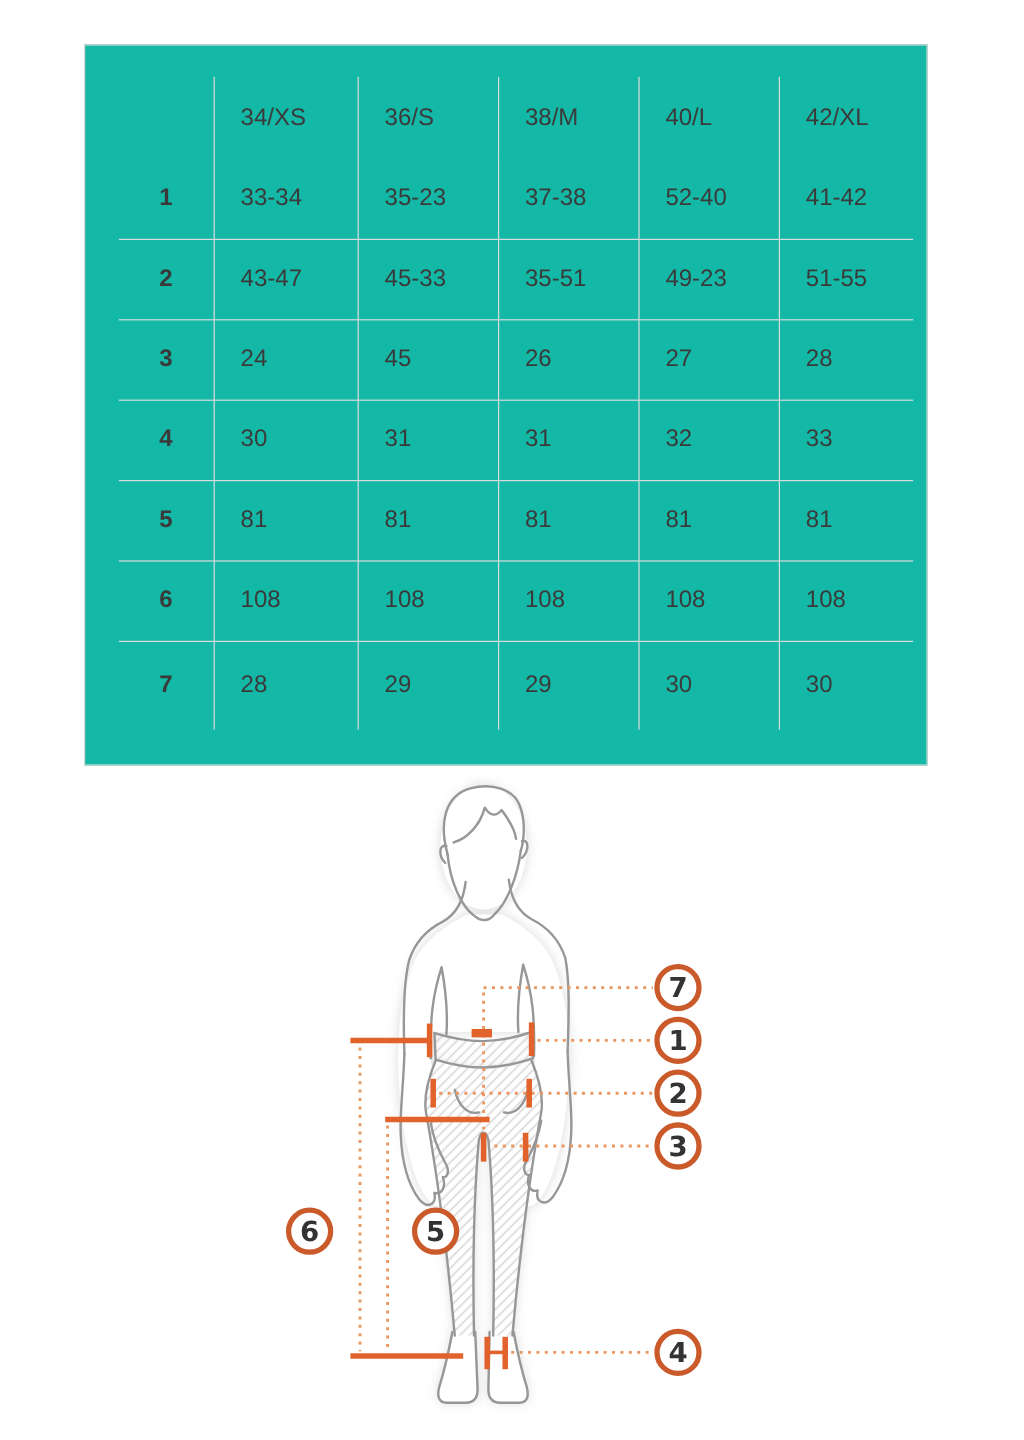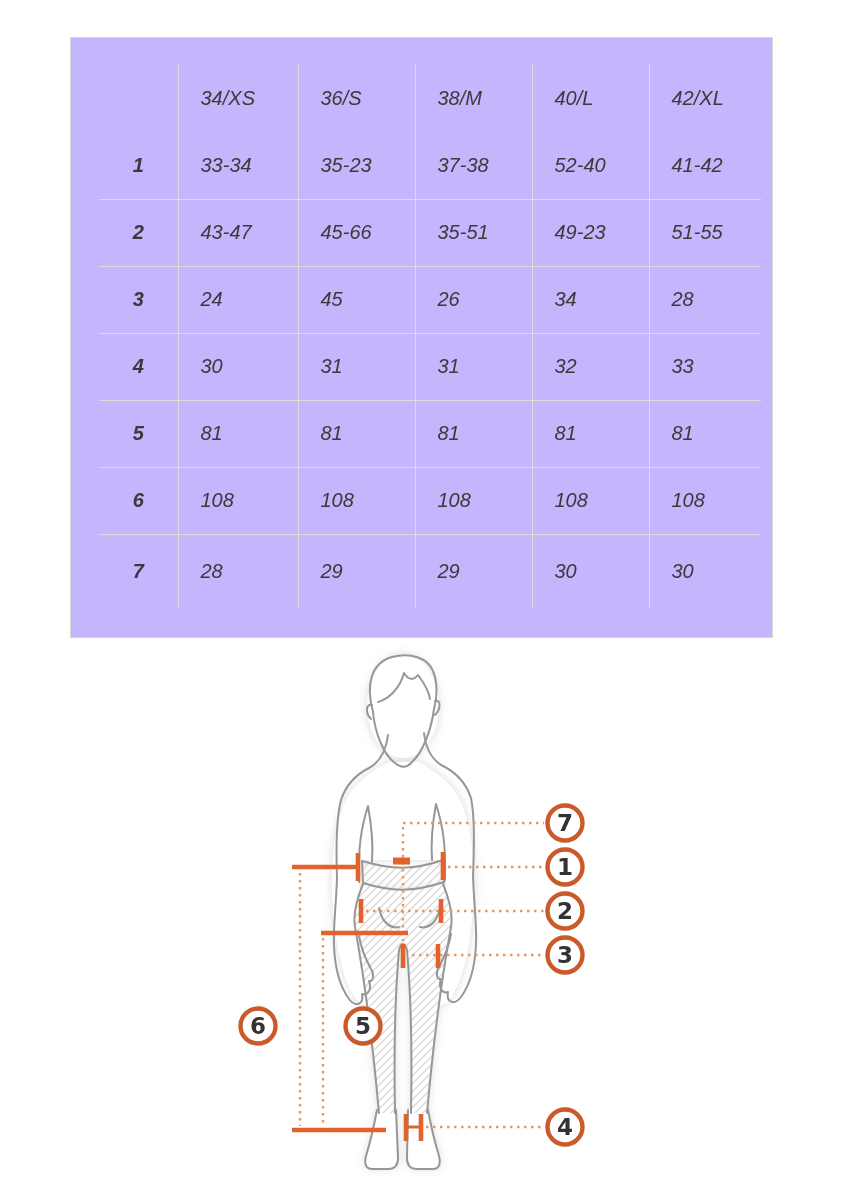--- a/index.html
+++ b/index.html
@@ -3,21 +3,21 @@
 <meta charset="utf-8">
 <style>
   html,body{margin:0;padding:0;}
   body{
     width:853px;height:1200px;position:relative;background:#ffffff;
     font-family:"Liberation Sans",sans-serif;overflow:hidden;
   }
   
   .sheet{
     position:absolute;left:70px;top:37px;width:703px;height:601px;
-    background:#c4b5fd;border:1px solid #d6d6d6;box-sizing:border-box;font-style:italic;
+    background:#14b8a6;border:1px solid #d6d6d6;box-sizing:border-box;
   }
   .sheet table{
     position:absolute;left:28px;top:26px;width:662px;
     border-collapse:collapse;table-layout:fixed;
     color:#3a3a3a;font-size:20px;font-family:"Liberation Sans",sans-serif;
   }
   .sheet th,.sheet td{
     border:1px solid #dcdcdc;font-weight:400;text-align:left;
     padding:0 0 0 22px;vertical-align:middle;height:67px;box-sizing:border-box;
     white-space:nowrap;
@@ -66,31 +66,31 @@
           <td class="rowlabel">1</td>
           <td>33-34</td>
           <td>35-23</td>
           <td>37-38</td>
           <td>52-40</td>
           <td>41-42</td>
         </tr>
         <tr>
           <td class="rowlabel">2</td>
           <td>43-47</td>
-          <td>45-66</td>
+          <td>45-33</td>
           <td>35-51</td>
           <td>49-23</td>
           <td>51-55</td>
         </tr>
         <tr>
           <td class="rowlabel">3</td>
           <td>24</td>
           <td>45</td>
           <td>26</td>
-          <td>34</td>
+          <td>27</td>
           <td>28</td>
         </tr>
         <tr>
           <td class="rowlabel">4</td>
           <td>30</td>
           <td>31</td>
           <td>31</td>
           <td>32</td>
           <td>33</td>
         </tr>

